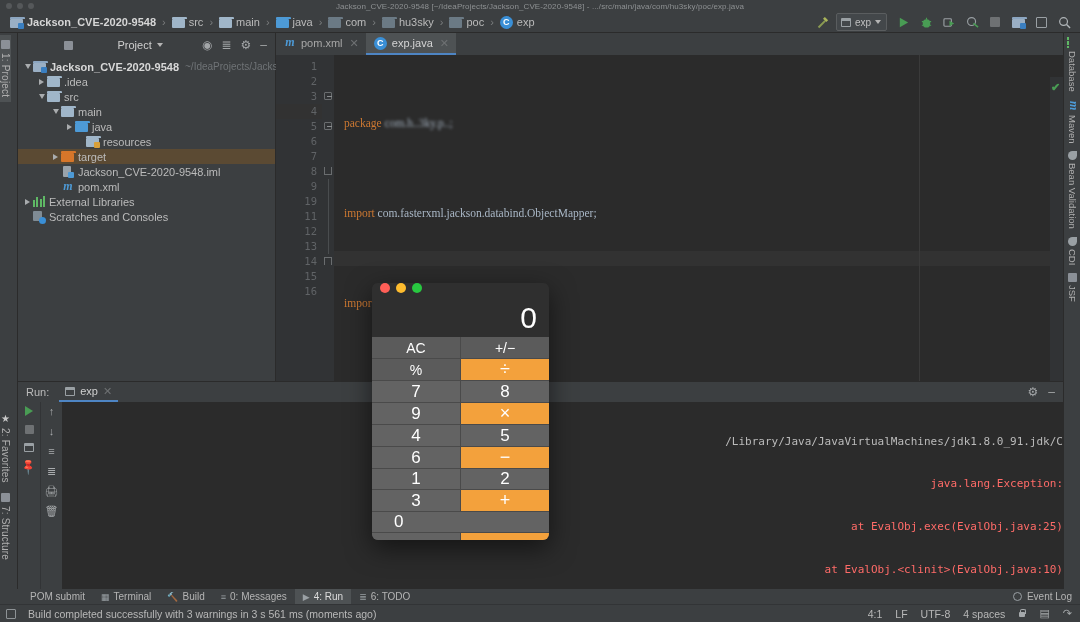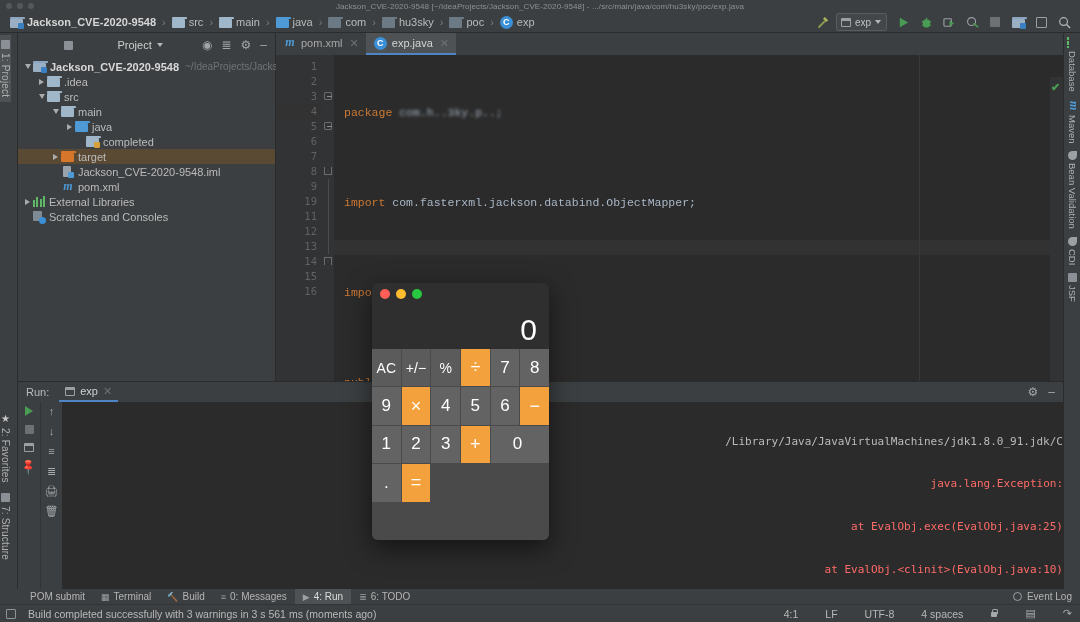--- a/index.html
+++ b/index.html
@@ -141,22 +141,22 @@
   .g-run { position:absolute; right:-10px; top:3px; width:0;height:0;
            border-top:4px solid transparent;border-bottom:4px solid transparent;border-left:6px solid #499c54; }
   #foldstrip { width:12px; background:#313335; flex:none; padding-top:4px; position:relative; }
   .fold { height:15px; position:relative; }
   .fold .box{ position:absolute; left:2px; top:3px; width:8px;height:8px;border:1px solid #6a6d6f; border-radius:1px;}
   .fold .box:after{ content:""; position:absolute;left:1.5px;top:3px;width:5px;height:1px;background:#8a8d8f;}
   .fold .boxo{ position:absolute; left:2px; top:3px; width:8px;height:8px;border:1px solid #6a6d6f;border-top:none; }
   .fold .line{ position:absolute; left:5.5px; top:0; bottom:0; width:1px; background:#4a4d4f;}
 
   #code {
-    flex:1; position:relative; padding-top:5px; overflow:hidden;
-    font-family:Liberation Mono, monospace; font-size:11.5px; line-height:15px;
+    flex:1; position:relative; padding-top:16px; overflow:hidden;
+    font-family:Liberation Serif, serif; font-size:11.5px; line-height:15px;
     color:#a9b7c6; white-space:pre;
   }
   .cl { height:15px; padding-left:10px; }
   .cl.cur { background:#323232; }
   .kw  { color:#cc7832; }
   .fn  { color:#a9b7c6; }
   .blur-txt { filter:blur(1.6px); opacity:.92; }
   .editor-vline{ position:absolute; top:0; bottom:0; width:1px; background:#3a3a3a; }
 
   #inspect-strip { position:absolute; right:0; top:22px; width:13px; bottom:0; background:#313335; }
@@ -202,42 +202,42 @@
   #bottombar .bb-right { margin-left:auto; display:flex;align-items:center;gap:5px; padding-right:8px; }
   .evt-circ{width:9px;height:9px;border:1.3px solid #9aa0a4;border-radius:50%;display:block;}
 
   
   #statusbar {
     position:absolute; left:0; bottom:0; width:1080px; height:18px;
     background:#3c3f41; border-top:1px solid #323436;
     display:flex; align-items:center; padding:0 8px 0 6px; gap:6px;
   }
   #statusbar .st-msg { font-size:10.5px; color:#b8b8b8; margin-left:6px; }
-  #statusbar .st-right{ margin-left:auto; display:flex;align-items:center; gap:27px; font-size:10.5px;color:#b8b8b8;}
+  #statusbar .st-right{ margin-left:auto; display:flex;align-items:center; gap:13px; font-size:10.5px;color:#b8b8b8;}
   .st-sq{width:10px;height:10px;border:1.3px solid #8d9295;border-radius:1px;display:block;}
   .lock{width:8px;height:9px;position:relative;display:block;}
   .lock:before{content:"";position:absolute;left:1px;top:3px;width:6px;height:5px;background:#a5a9ab;border-radius:1px;}
   .lock:after{content:"";position:absolute;left:2px;top:0;width:4px;height:4px;border:1.2px solid #a5a9ab;border-bottom:none;border-radius:2px 2px 0 0;}
 
   
   #calc {
     position:absolute; left:372px; top:283px; width:177px; height:257px;
     background:#2f2f2f; border-radius:6px; overflow:hidden;
     box-shadow:0 8px 26px rgba(0,0,0,.55);
     display:flex; flex-direction:column;
   }
   #calc-title { height:22px; display:flex; align-items:center; padding-left:8px; gap:6px; background:#2f2f2f;}
   #calc-title i { width:10px;height:10px;border-radius:50%;display:block; }
   #calc-disp {
     flex:none; height:44px; background:#2f2f2f; color:#ffffff;
     display:flex; align-items:flex-end; justify-content:flex-end;
     padding:0 12px 4px 0; font-size:30px; font-family:"Liberation Sans", sans-serif;
     font-weight:300; line-height:1;
   }
-  #calc-keys { flex:1; display:grid; grid-template-columns:repeat(6,1fr); grid-template-rows:repeat(5,1fr); gap:1px; background:#4a4a4a; }
+  #calc-keys { flex:1; display:grid; grid-template-columns:repeat(2,1fr); grid-template-rows:repeat(5,1fr); gap:1px; background:#4a4a4a; }
   .key { background:#636363; color:#ffffff; display:flex;align-items:center;justify-content:center;
          font-size:17px; font-weight:300; cursor:default; }
   .key.fn  { background:#5b5b5b; font-size:14px; }
   .key.op  { background:#f3a13c; color:#ffffff; font-size:18px; }
   .key.zero{ grid-column:span 2; justify-content:flex-start; padding-left:22px; }
 </style>
 </head>
 <body>
 
 <div id="titlebar">
@@ -495,21 +495,21 @@
       <span class="tlbl">java</span>
     </div>
 
     <div class="trow" style="padding-left:57px">
       <span class="tw"></span>
       <span class="ic ic-folder src">
           <span class="tab"></span>
           <span class="bd"></span>
           <span class="badge" style="background:#d8a03a"></span>
         </span>
-      <span class="tlbl">completed</span>
+      <span class="tlbl">resources</span>
     </div>
 
 
     <div class="trow sel" style="padding-left:32px">
       <span class="tw">
           <span class="arrow-r"></span>
         </span>
       <span class="ic ic-folder orange">
           <span class="tab"></span>
           <span class="bd"></span>

